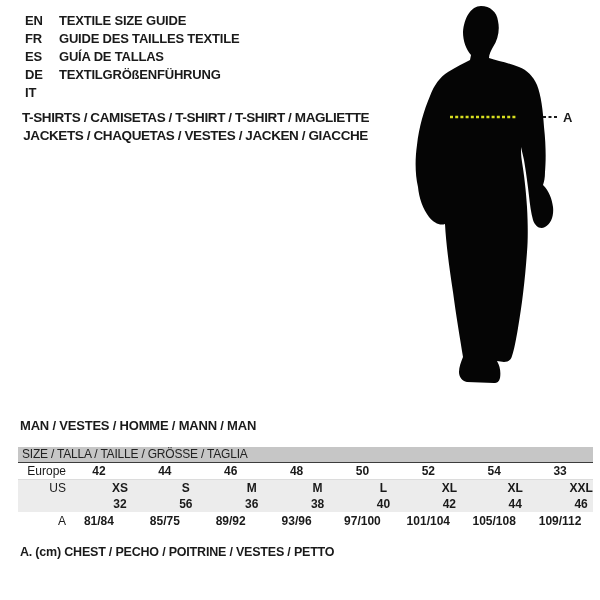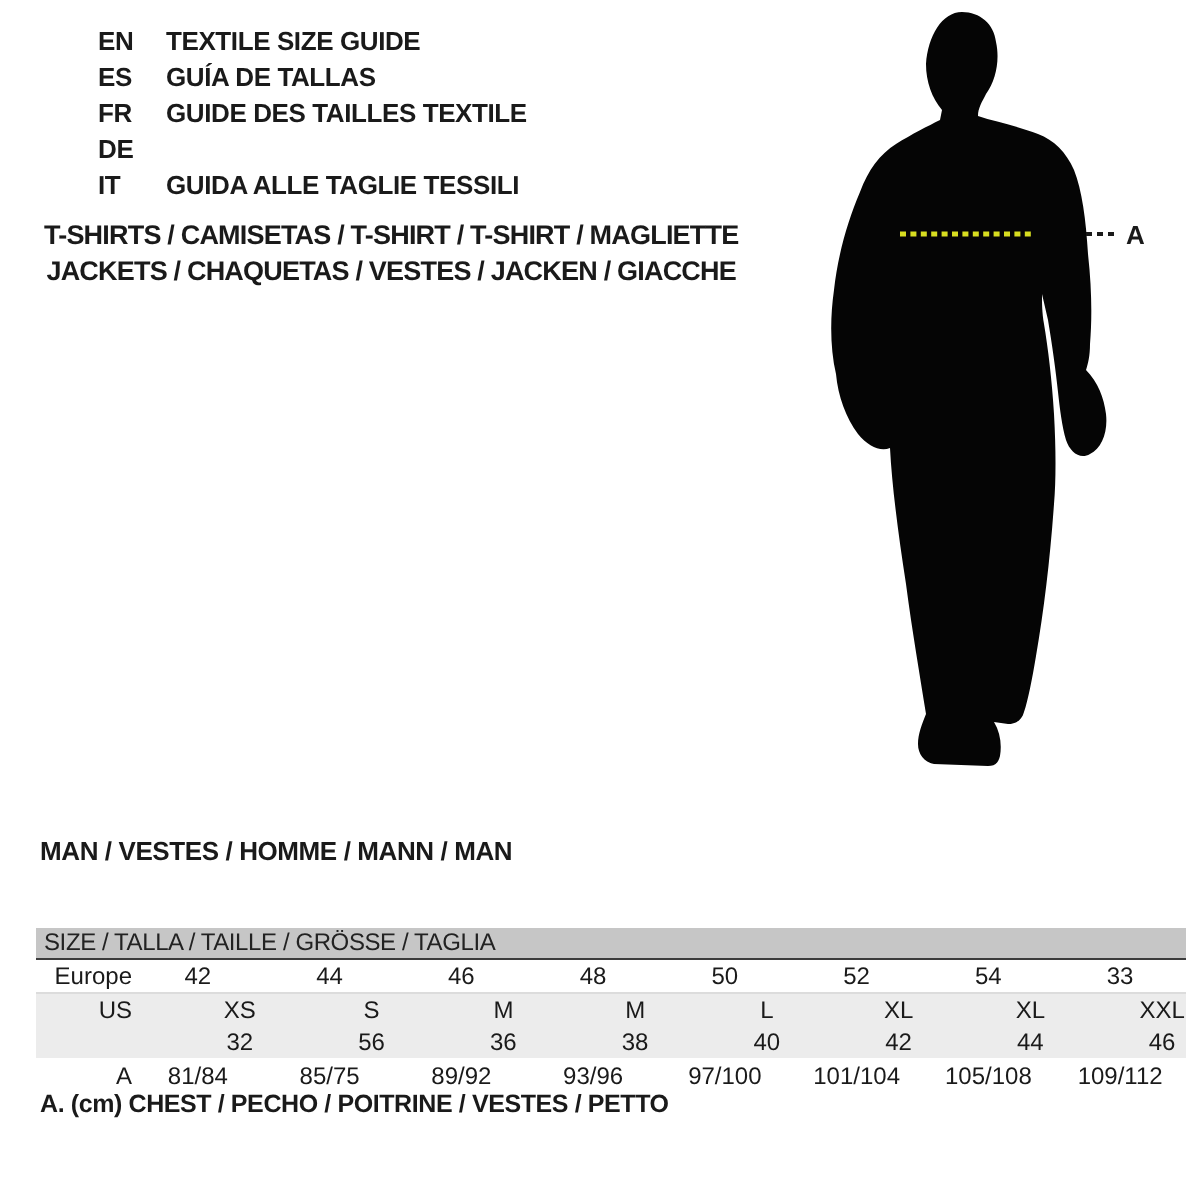--- a/index.html
+++ b/index.html
@@ -6,71 +6,71 @@
   body{
     width:600px;height:600px;position:relative;background:#ffffff;
     font-family:"Liberation Sans","DejaVu Sans",sans-serif;color:#1a1a1a;
     overflow:hidden;
   }
   .abs{position:absolute;}
 
   
   .lang-block{left:25px;top:12px;}
   .lang-row{display:flex;line-height:18px;font-size:13px;font-weight:bold;letter-spacing:-0.2px;}
-  .lang-code{width:34px;margin-left:24px;}
+  .lang-code{width:34px;}
   .lang-label{white-space:nowrap;}
 
   
   .cat-block{left:22px;top:109px;text-align:center;}
   .cat-line{font-size:13.5px;font-weight:bold;line-height:18px;letter-spacing:-0.4px;white-space:nowrap;}
 
   
   .figure-wrap{left:400px;top:0;width:180px;height:395px;}
 
   
   .man-heading{left:20px;top:418px;font-size:13px;font-weight:bold;letter-spacing:-0.2px;}
 
   
-  .size-table{left:18px;top:447px;width:575px;font-size:12px;margin-top:17px;}
+  .size-table{left:18px;top:447px;width:575px;font-size:12px;}
   .t-header{
     height:15px;line-height:15px;background:#c6c6c6;color:#222;
     padding-left:4px;border-bottom:1px solid #3c3c3c;letter-spacing:-0.2px;
   }
   .t-row{display:grid;grid-template-columns:48px repeat(8,1fr);height:16px;line-height:16px;}
   .t-row.last{height:18px;line-height:18px;}
   .t-row.band{background:#ececec;gap:42px;}
   .t-row.underlined{border-bottom:1px solid #dcdcdc;}
   .t-label{padding-left:4px;text-align:right;white-space:nowrap;}
-  .t-cell{text-align:center;white-space:nowrap;}
+  .t-cell{text-align:center;white-space:nowrap;font-weight:bold;}
 
   
   .caption{left:20px;top:545px;font-size:12.5px;font-weight:bold;letter-spacing:-0.2px;white-space:nowrap;}
 </style>
 </head>
 <body>
 
 <div class="abs lang-block">
   <div class="lang-row">
     <span class="lang-code">EN</span>
     <span class="lang-label">TEXTILE SIZE GUIDE</span>
   </div>
   <div class="lang-row">
+    <span class="lang-code">FR</span>
+    <span class="lang-label">GUIDE DES TAILLES TEXTILE</span>
+  </div>
+  <div class="lang-row">
     <span class="lang-code">ES</span>
     <span class="lang-label">GUÍA DE TALLAS</span>
   </div>
   <div class="lang-row">
-    <span class="lang-code">FR</span>
-    <span class="lang-label">GUIDE DES TAILLES TEXTILE</span>
-  </div>
-  <div class="lang-row">
     <span class="lang-code">DE</span>
+    <span class="lang-label">TEXTILGRÖßENFÜHRUNG</span>
   </div>
   <div class="lang-row">
     <span class="lang-code">IT</span>
-    <span class="lang-label">GUIDA ALLE TAGLIE TESSILI</span>
   </div>
 </div>
 
 <div class="abs cat-block">
   <div class="cat-line">T-SHIRTS / CAMISETAS / T-SHIRT / T-SHIRT / MAGLIETTE</div>
   <div class="cat-line">JACKETS / CHAQUETAS / VESTES / JACKEN / GIACCHE</div>
 </div>
 
 <div class="abs figure-wrap">
   <svg width="180" height="395" viewBox="400 0 180 395" xmlns="http://www.w3.org/2000/svg">

